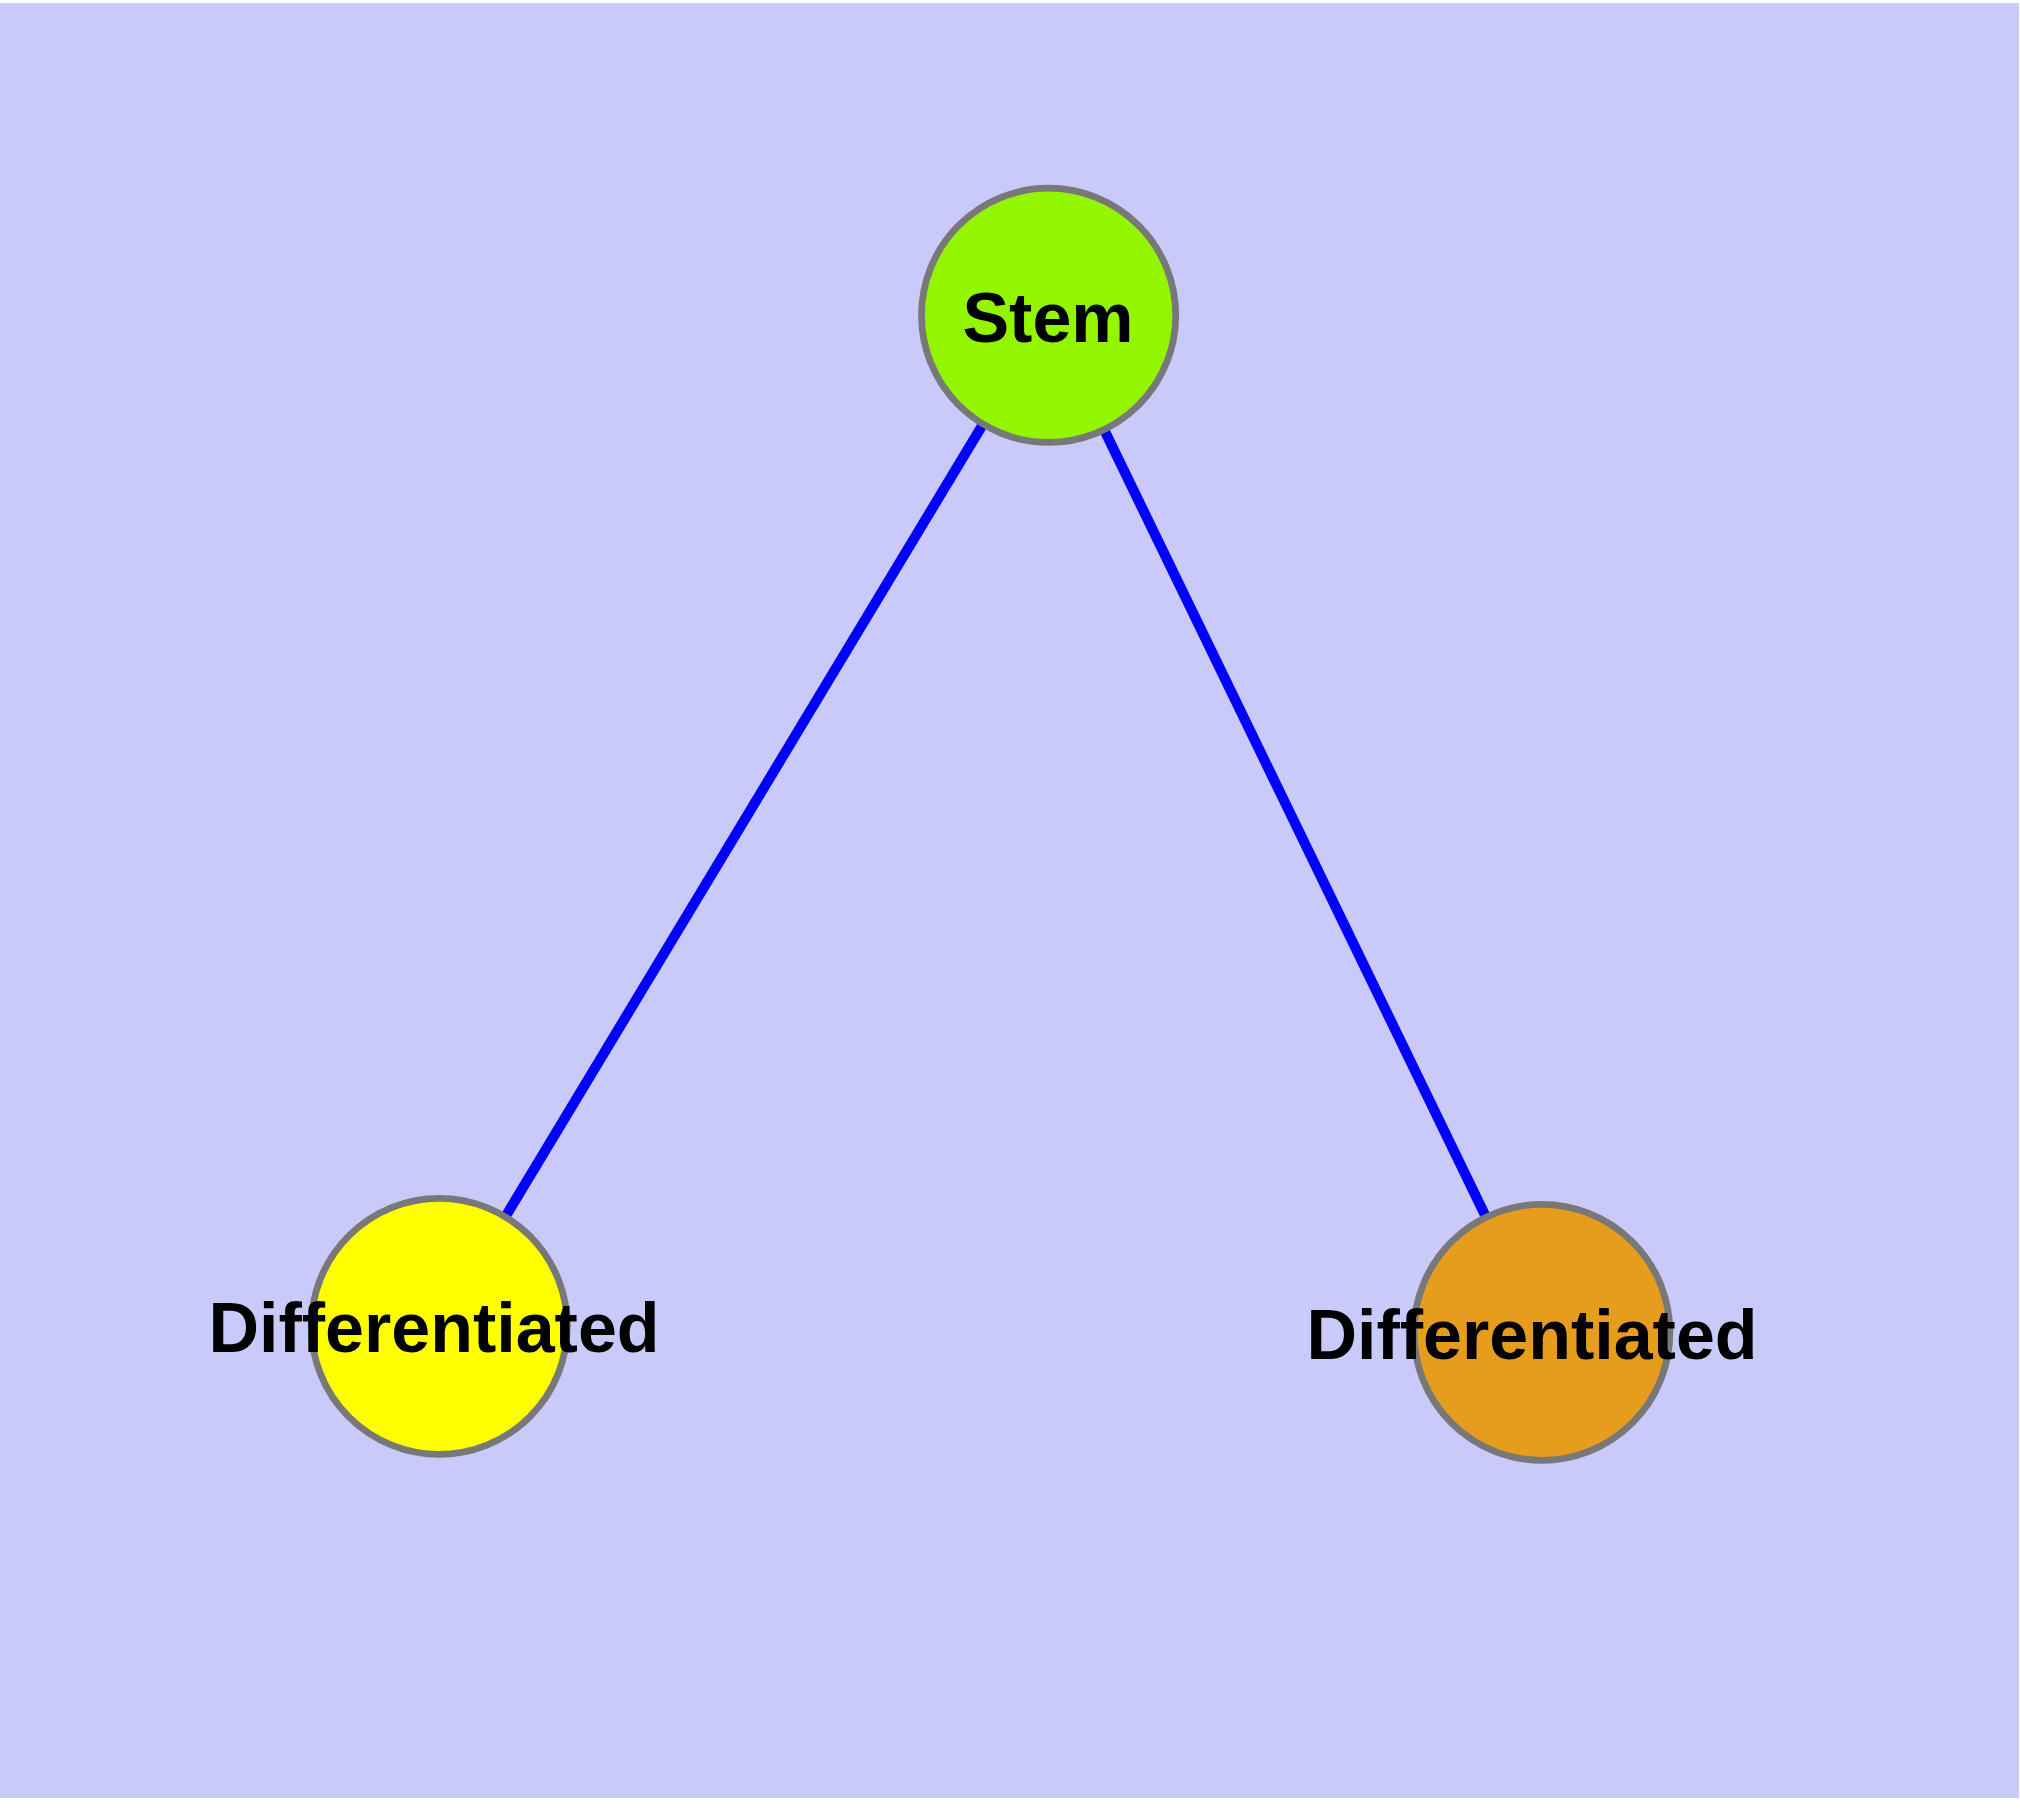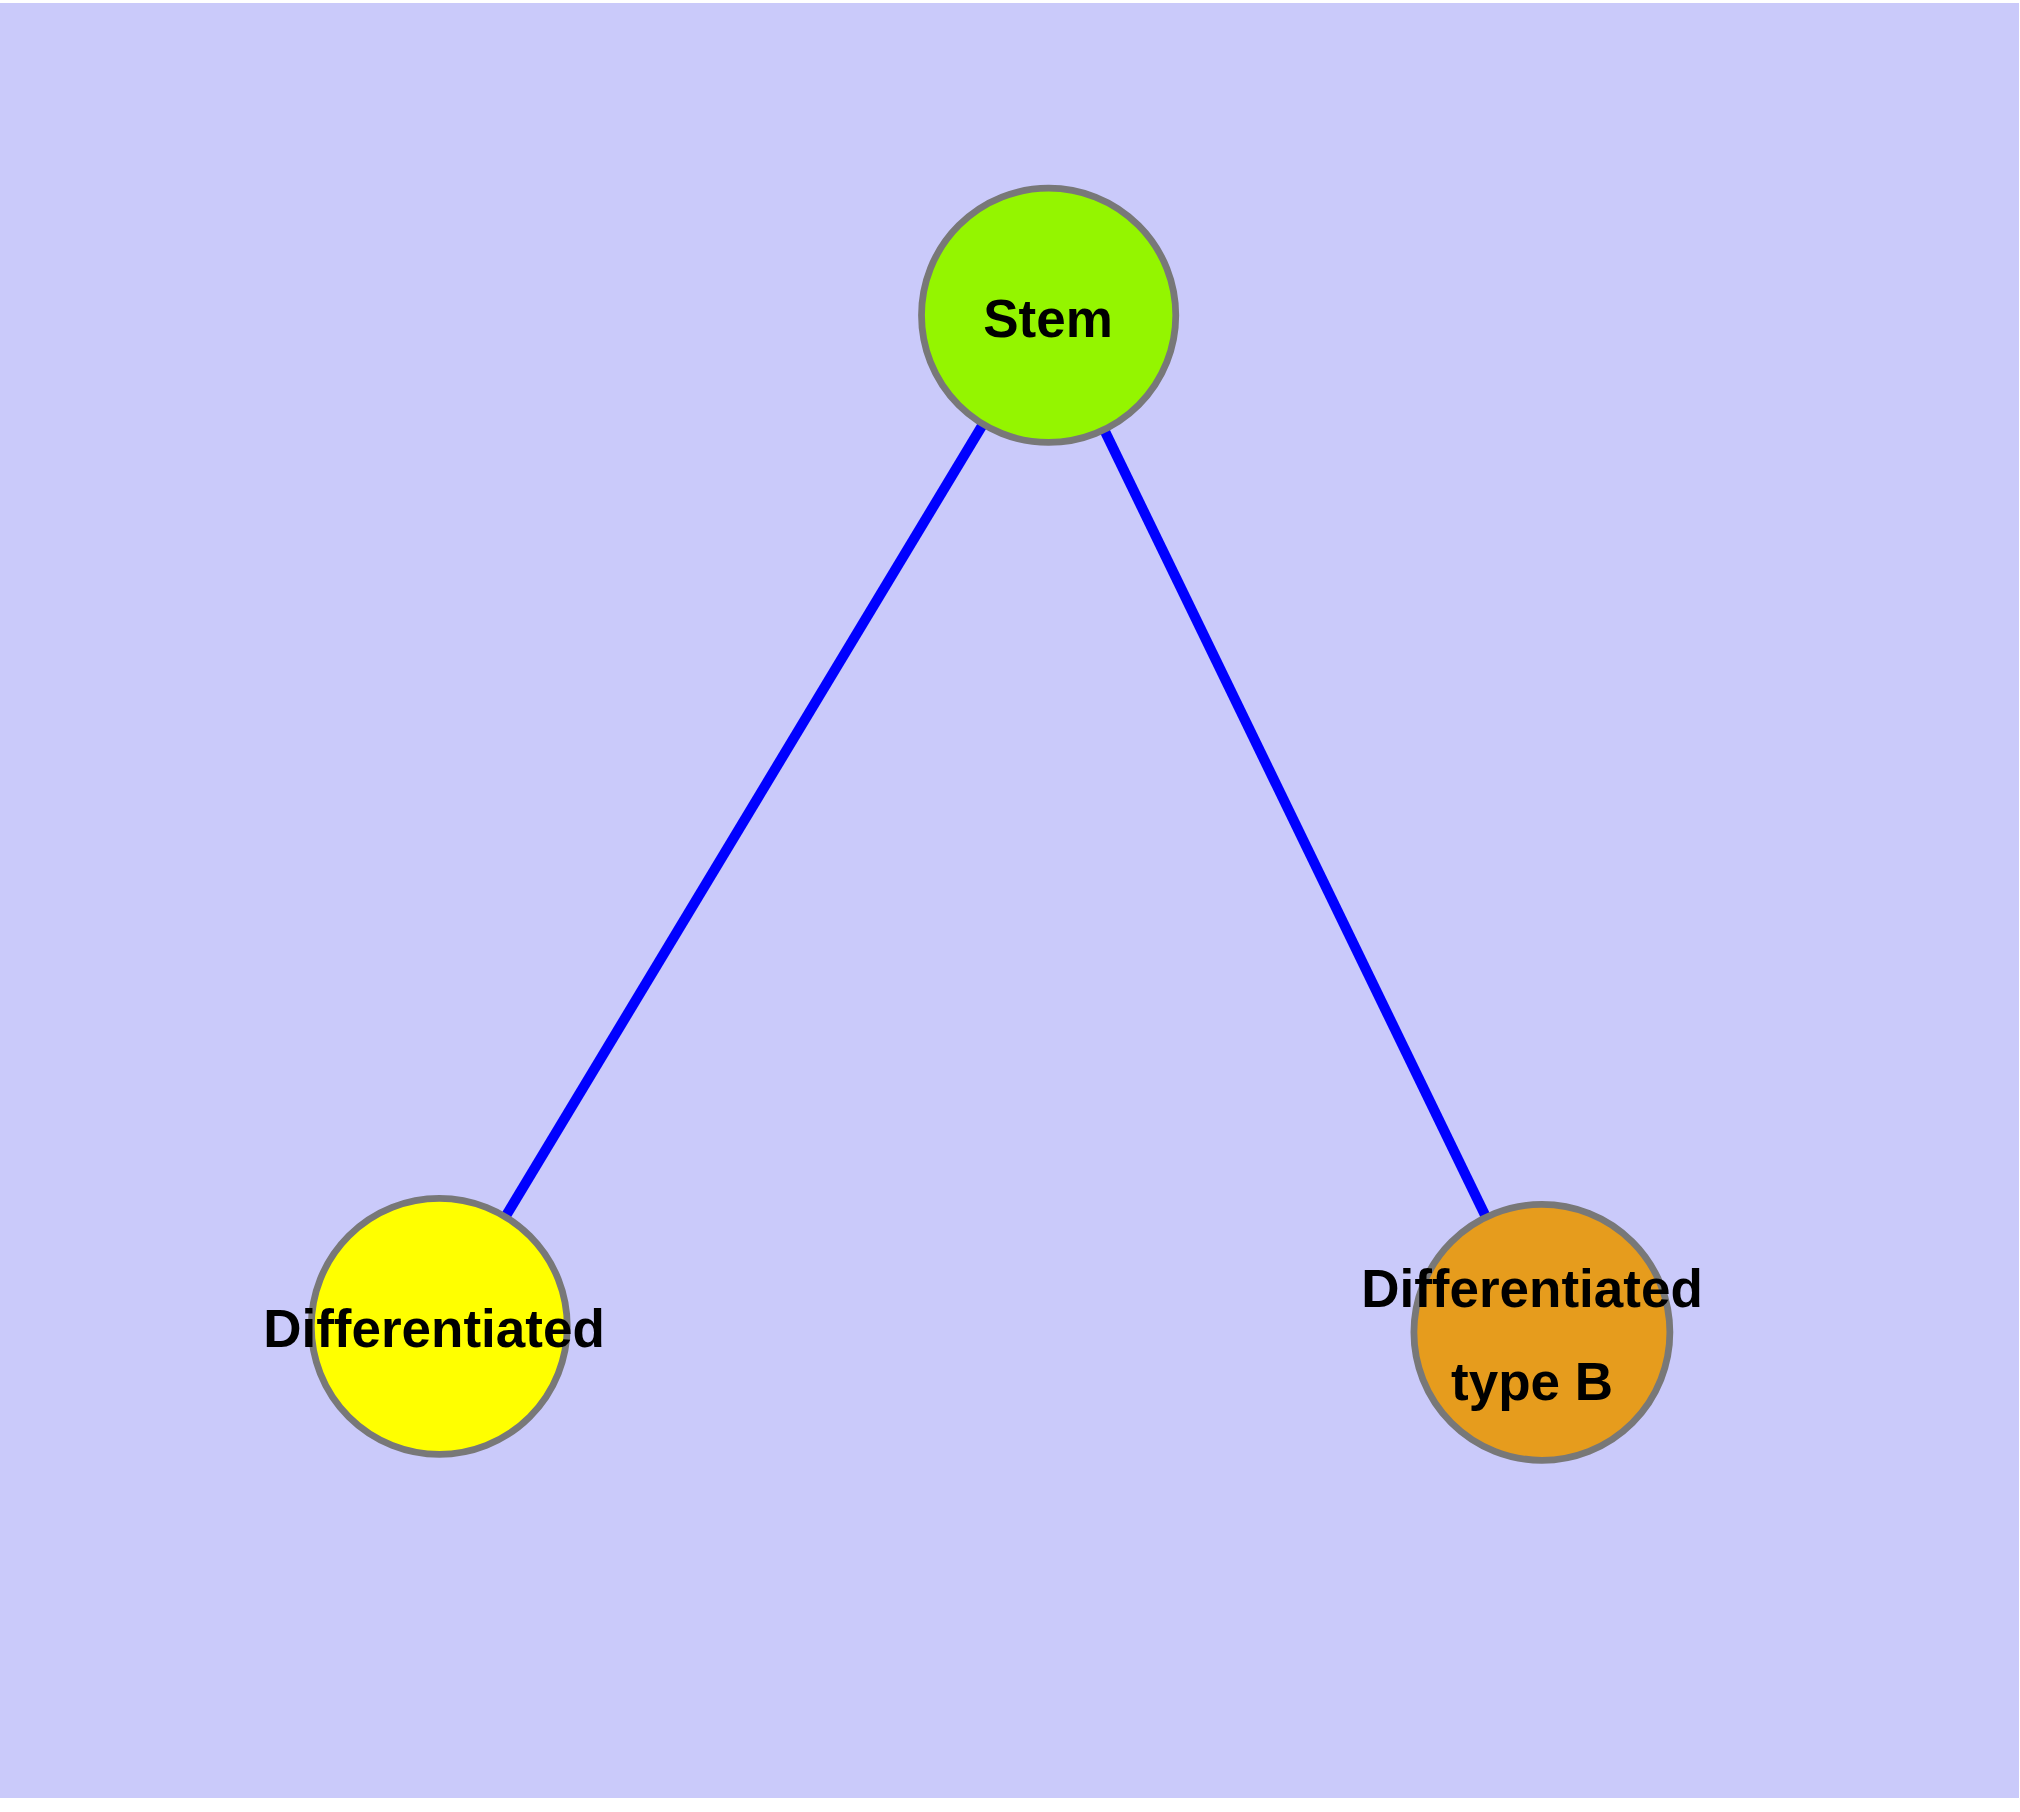--- a/index.html
+++ b/index.html
@@ -28,21 +28,21 @@
   .edge {
     stroke-width: 12px;
     fill: none;
   }
   .node-circle {
     stroke-width: 8px;
   }
   .node-label {
     position: absolute;
     transform: translate(-50%, -50%);
-    font-size: 53px;
+    font-size: 70px;
     font-weight: bold;
     line-height: 93px;
     text-align: center;
     white-space: nowrap;
   }
   .node-label .line { display: block; }
   .label-stem   { left: 1048px; top: 318px; }
   .label-type-a { left: 434px;  top: 1328px; }
   .label-type-b { left: 1532px; top: 1335px; }
 </style>
@@ -65,17 +65,16 @@
   <div class="node-label label-stem" style="color: rgb(0, 0, 0);">
     <span class="line">Stem</span>
   </div>
 
   <div class="node-label label-type-a" style="color: rgb(0, 0, 0);">
     <span class="line">Differentiated</span>
   </div>
 
   <div class="node-label label-type-b" style="color: rgb(0, 0, 0);">
     <span class="line">Differentiated</span>
-    <span class="line">type B</span>
   </div>
 
 </div>
 
 
 </body></html>

